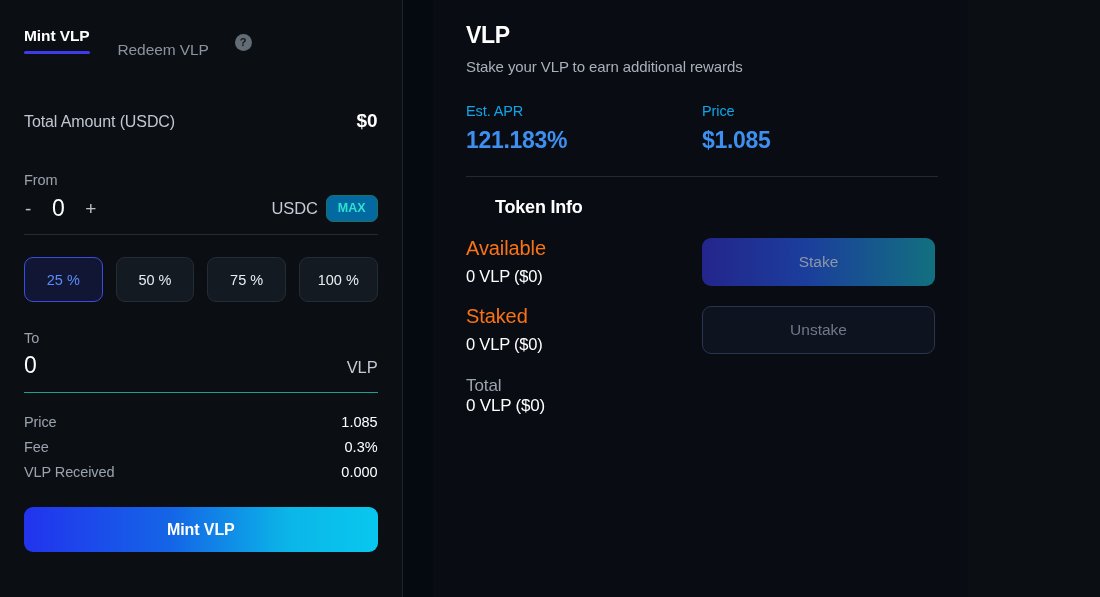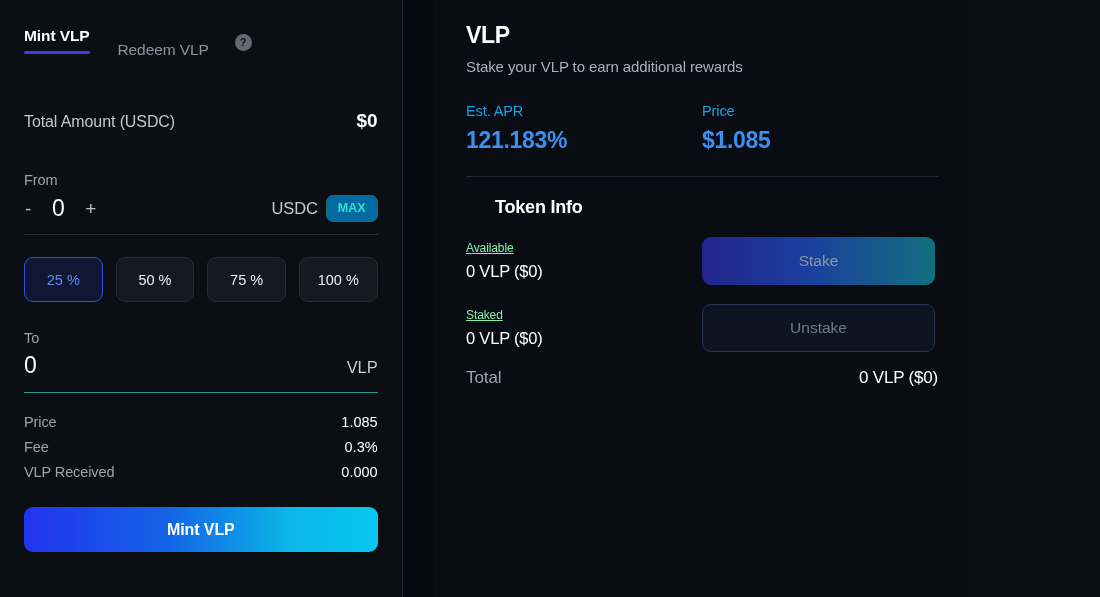--- a/index.html
+++ b/index.html
@@ -332,24 +332,23 @@
     margin-left: 29px;
   }
 
   .info-row {
     display: flex;
     align-items: center;
     margin-top: 19px;
   }
   .info-left { width: 236px; }
   .info-key {
-    font-size: 12px;
-    color: #86efac;
-    letter-spacing: -0.1px;
-    text-decoration: underline;
+    font-size: 20px;
+    color: #f97316;
+    letter-spacing: -0.1px;
   }
   .info-val {
     font-size: 16.5px;
     color: #ffffff;
     margin-top: 7px;
     letter-spacing: -0.2px;
   }
 
   .action-btn {
     width: 233px;
@@ -371,21 +370,22 @@
   .unstake-btn {
     border: 1px solid #2a3350;
     background: #0e1320;
     color: #70798a;
   }
 
   .total-row {
     display: flex;
     justify-content: space-between;
     align-items: baseline;
-    margin-top: 16px;
+    margin-top: 22px;
+    flex-direction: column;
   }
   .total-key {
     font-size: 17px;
     color: #9aa3ad;
     letter-spacing: -0.1px;
   }
   .total-val {
     font-size: 17px;
     color: #ffffff;
     letter-spacing: -0.2px;

